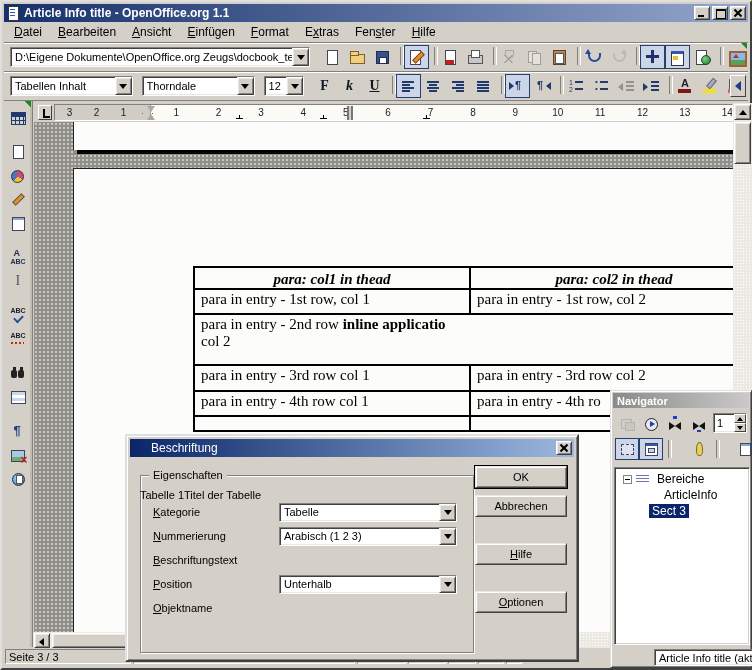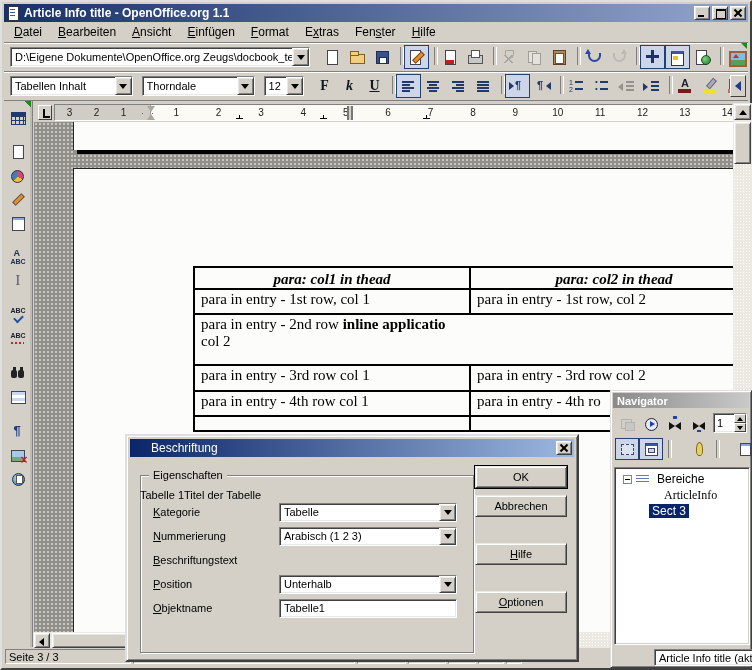--- a/index.html
+++ b/index.html
@@ -646,21 +646,21 @@
           <span class="ic ic-nav-header"></span>
         </span>
       </div>
     <div id="navtree" class="sunk">
 
     <div class="titem" style="padding-left: 8px;">
           <span class="exp"></span>
           <span class="ic tic ic-section"></span>
           <span class="tlbl">Bereiche</span>
         </div>
-        <div class="titem" style="padding-left: 46px; font-family: Liberation Serif, serif;">
+        <div class="titem" style="padding-left: 46px;">
 
           <span class="tlbl">ArticleInfo</span>
         </div>
         <div class="titem" style="padding-left: 34px;">
 
           <span class="tlbl sel">Sect 3</span>
         </div>
       </div>
     <div id="navdoclist" class="fld">
       <span class="fval">Article Info title (aktiv)</span>
@@ -707,24 +707,20 @@
           <span class="fld dfld combo">
             <span class="fval">Unterhalb</span>
 
             <span class="drop">
               <span class="darr"></span>
             </span>
           </span>
         </div>
         <div class="drow">
           <span class="dlabel"><u>O</u>bjektname</span>
-          <span class="fld dfld">
-            <span class="fval">Tabelle1</span>
-
-          </span>
         </div>
       </div>
     <div id="dlgbtns">
 
     <span class="pbtn default">OK</span>
         <span class="pbtn">Abbrechen</span>
         <span class="pbtn mt"><u>H</u>ilfe</span>
         <span class="pbtn mt"><u>O</u>ptionen</span>
       </div>
   </div>

